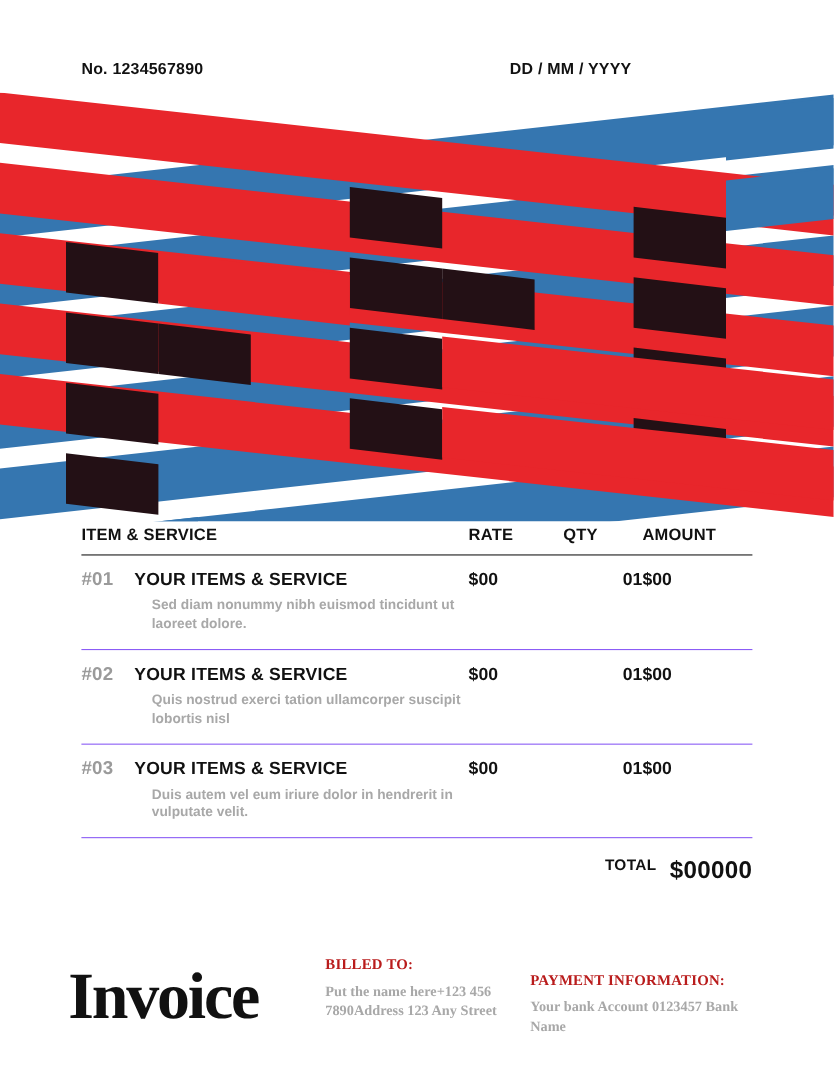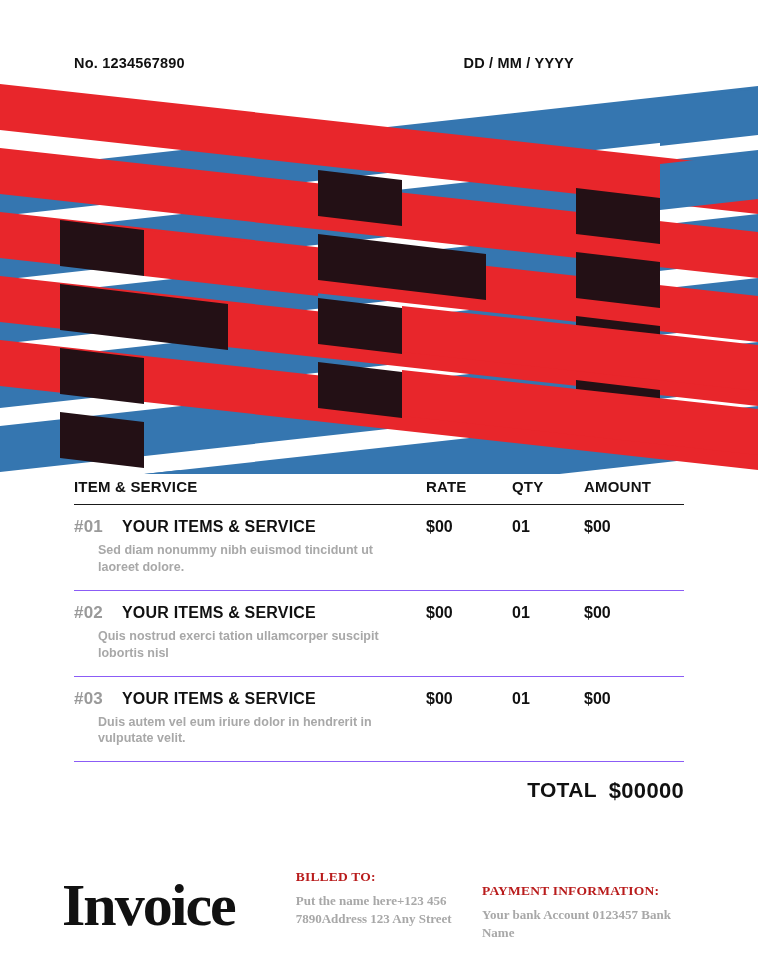--- a/index.html
+++ b/index.html
@@ -95,40 +95,40 @@
     font-weight: bold;
     color: #111111;
     letter-spacing: 0.2px;
   }
   .row-rate, .row-qty, .row-amount {
     font-size: 16px;
     font-weight: bold;
     color: #111111;
   }
   .row-rate   { width: 86px; }
-  .row-qty    { width: 72px; }
+  .row-qty    { width: 72px; text-align: right; }
   .row-amount { width: 100px; }
 
   .row-desc {
-    margin-left: 24px;
+    margin-left: 64px;
     margin-top: 5px;
     width: 290px;
     font-size: 12.5px;
     line-height: 1.35;
     font-weight: bold;
     color: #a8a8a8;
   }
 
   .total-row {
     display: flex;
     justify-content: flex-end;
     padding-top: 16px;
   }
   .total-label {
-    font-size: 21px;
+    font-size: 14px;
     font-weight: bold;
     color: #111111;
     letter-spacing: 0.3px;
     margin-right: 12px;
   }
   .total-value {
     font-size: 22px;
     font-weight: bold;
     color: #111111;
     letter-spacing: 0.3px;

